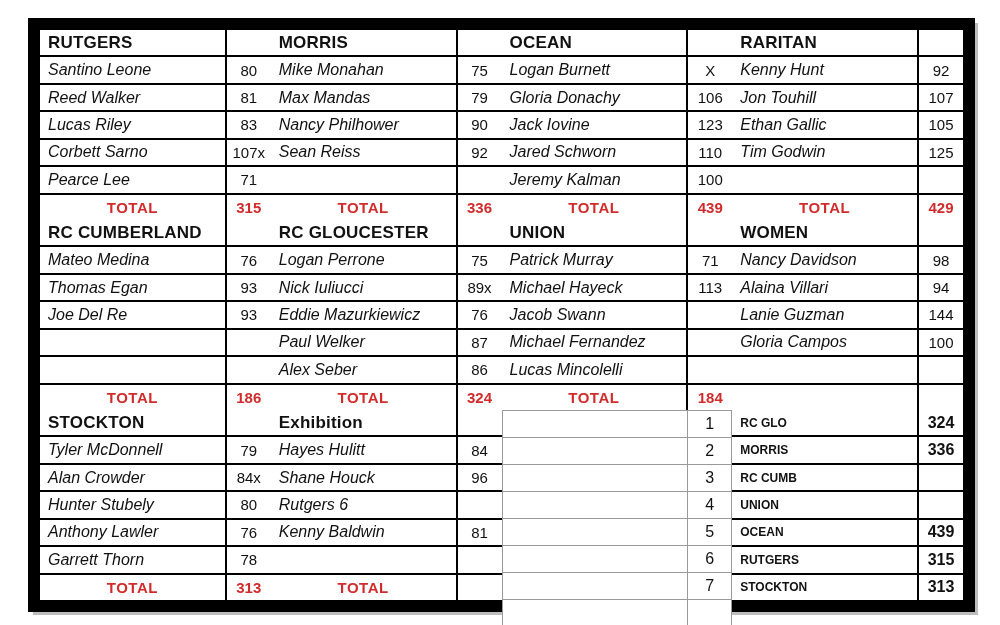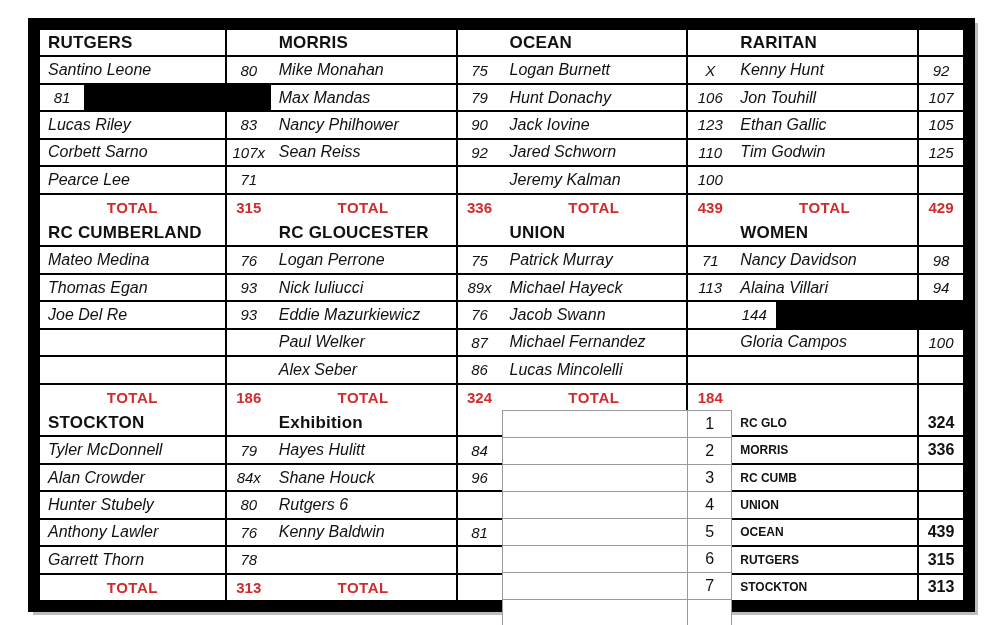--- a/index.html
+++ b/index.html
@@ -14,21 +14,21 @@
     display:grid; grid-template-columns:repeat(4,1fr); grid-template-rows:repeat(3,1fr);
     gap:0; box-shadow:4px 4px 0 -1px #bdbdbd;
   }
   .tbl { display:flex; flex-direction:column; gap:2px; background:var(--panel); min-height:0; }
   .row { flex:1; display:flex; gap:2px; min-height:0; }
   .cell { background:#fff; box-sizing:border-box; }
   .name { flex:1; display:flex; align-items:center; padding:0 8px; font-size:16px; white-space:nowrap; overflow:hidden; }
   .score { width:44px; display:flex; align-items:center; justify-content:center; font-size:15px; }
   .header .name { font-weight:700; font-size:17px; letter-spacing:.2px; }
   .player .name { font-style:italic;text-align:right; }
-  .player .score { font-style:italic; }
+  .player .score { }
   .total .name { justify-content:center; font-weight:700; color:var(--red); font-size:15px; letter-spacing:.5px; }
   .total .score { font-weight:700; color:var(--red); }
   .standing .name { font-weight:700; font-size:12px; }
   .standing .score { font-weight:700; font-size:16px; }
   
   .tbl.placements {
     background:#fff; gap:0; height:calc(100% + 26px);
     border:1px solid var(--lightline); border-bottom:none; position:relative; z-index:1;
   }
   .placements .row { gap:0; border-bottom:1px solid var(--lightline); }
@@ -43,20 +43,21 @@
 
   <div class="row header">
       <div class="cell name">RUTGERS</div>
       <div class="cell score"></div>
     </div>
       <div class="row player">
       <div class="cell name">Santino Leone</div>
       <div class="cell score">80</div>
     </div>
       <div class="row player">
+      <div class="cell name">Reed Walker</div>
       <div class="cell score">81</div>
     </div>
       <div class="row player">
       <div class="cell name">Lucas Riley</div>
       <div class="cell score">83</div>
     </div>
       <div class="row player">
       <div class="cell name">Corbett Sarno</div>
       <div class="cell score">107x</div>
     </div>
@@ -106,21 +107,21 @@
 
   <div class="row header">
       <div class="cell name">OCEAN</div>
       <div class="cell score"></div>
     </div>
       <div class="row player">
       <div class="cell name">Logan Burnett</div>
       <div class="cell score">X</div>
     </div>
       <div class="row player">
-      <div class="cell name">Hunt Donachy</div>
+      <div class="cell name">Gloria Donachy</div>
       <div class="cell score">106</div>
     </div>
       <div class="row player">
       <div class="cell name">Jack Iovine</div>
       <div class="cell score">123</div>
     </div>
       <div class="row player">
       <div class="cell name">Jared Schworn</div>
       <div class="cell score">110</div>
     </div>
@@ -270,20 +271,21 @@
     </div>
       <div class="row player">
       <div class="cell name">Nancy Davidson</div>
       <div class="cell score">98</div>
     </div>
       <div class="row player">
       <div class="cell name">Alaina Villari</div>
       <div class="cell score">94</div>
     </div>
       <div class="row player">
+      <div class="cell name">Lanie Guzman</div>
       <div class="cell score">144</div>
     </div>
       <div class="row player">
       <div class="cell name">Gloria Campos</div>
       <div class="cell score">100</div>
     </div>
       <div class="row player">
       <div class="cell name"></div>
       <div class="cell score"></div>
     </div>

